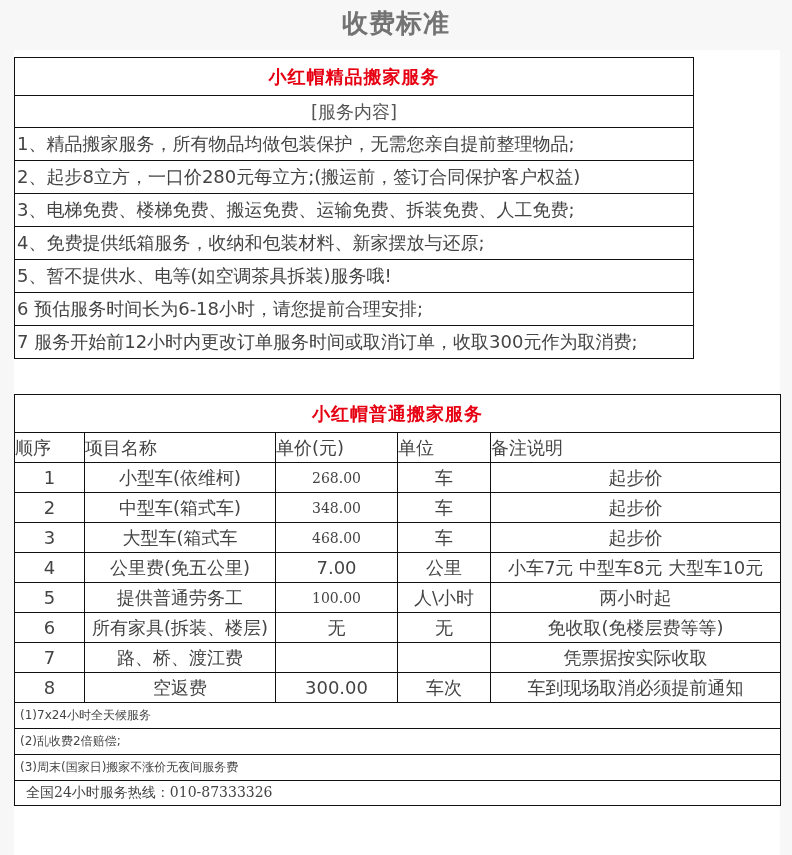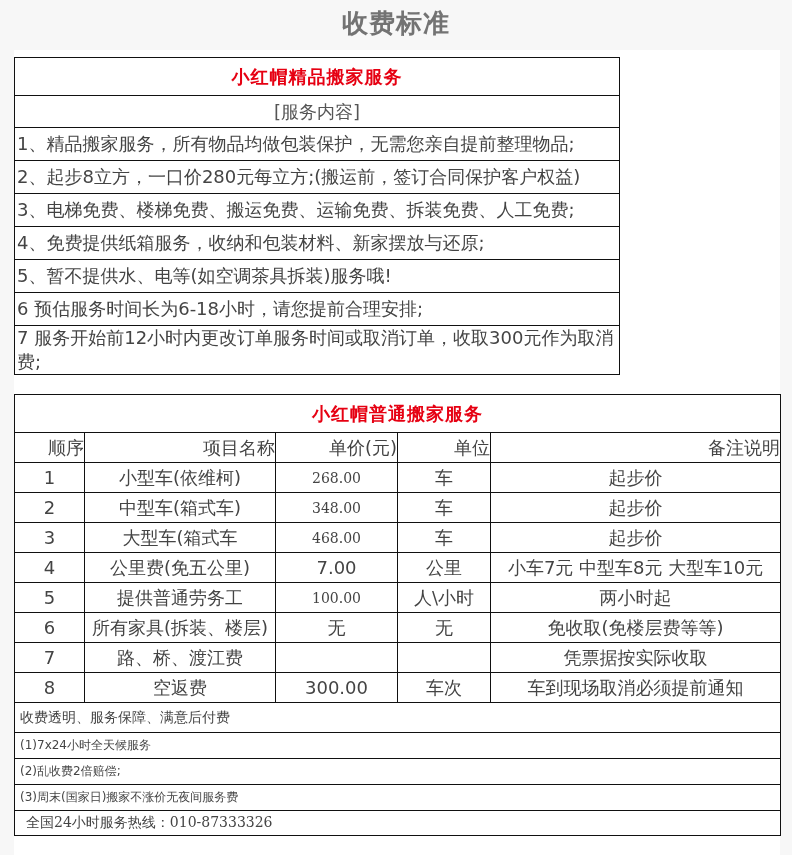--- a/index.html
+++ b/index.html
@@ -7,32 +7,32 @@
     width: 792px; height: 855px; background: #f7f7f7; overflow: hidden;
     font-family: "DejaVu Sans", "Liberation Sans", sans-serif; color: #444;
   }
   .page-title {
     position: absolute; left: 0; top: 3px; width: 792px; text-align: center;
     font-size: 26px; font-weight: bold; color: #737373; letter-spacing: 1px; line-height: 40px;
   }
   .content {
     position: absolute; left: 14px; top: 50px; width: 766px; height: 805px; background: #fff;
   }
-  table { border-collapse: collapse; position: absolute; left: 14px; width: 606px; table-layout: fixed; }
+  table { border-collapse: collapse; position: absolute; left: 14px; width: 680px; table-layout: fixed; }
   td { border: 1.5px solid #111; padding: 0; font-size: 18px; color: #444; }
   .t1 { top: 57px; }
   .t1 .title td { height: 37px; }
   .t1 .sub td { height: 31px; text-align: center; color: #555; }
   .t1 .item td { height: 32px; padding-left: 2px; }
   .red-head {
     text-align: center; color: #e60012; font-weight: bold; font-size: 18px; letter-spacing: 1px;
   }
   .t2 { top: 394px; }
   .t2 .title td { height: 37px; }
-  .t2 .hdr td { height: 29px; text-align: right; }
+  .t2 .hdr td { height: 29px; text-align: left; }
   .t2 .row td { height: 29px; text-align: center; }
   .t2 .row td.price { font-family: "DejaVu Serif", "Liberation Serif", serif; font-size: 14px; }
   .t2 .note td { height: 29px; padding-left: 5px; font-size: 14px; }
   .t2 .small td { height: 25px; padding-left: 5px; font-size: 12px; margin-left: 20px; }
   .t2 .hotline td { height: 24px; padding-left: 11px; font-family: "DejaVu Serif", "Liberation Serif", serif; font-size: 14px; }
 </style>
 </head>
 <body>
 
 <div class="page-title">收费标准</div>
@@ -138,23 +138,20 @@
     <td></td>
     <td>凭票据按实际收取</td>
   </tr>
   <tr class="row">
     <td>8</td>
     <td>空返费</td>
     <td>300.00</td>
     <td>车次</td>
     <td>车到现场取消必须提前通知</td>
   </tr>
-  <tr class="note">
-        <td colspan="5">收费透明、服务保障、满意后付费</td>
-      </tr>
   <tr class="small">
         <td colspan="5">(1)7x24小时全天候服务</td>
       </tr>
   <tr class="small">
         <td colspan="5">(2)乱收费2倍赔偿;</td>
       </tr>
   <tr class="small">
         <td colspan="5">(3)周末(国家日)搬家不涨价无夜间服务费</td>
       </tr>
   <tr class="hotline">

